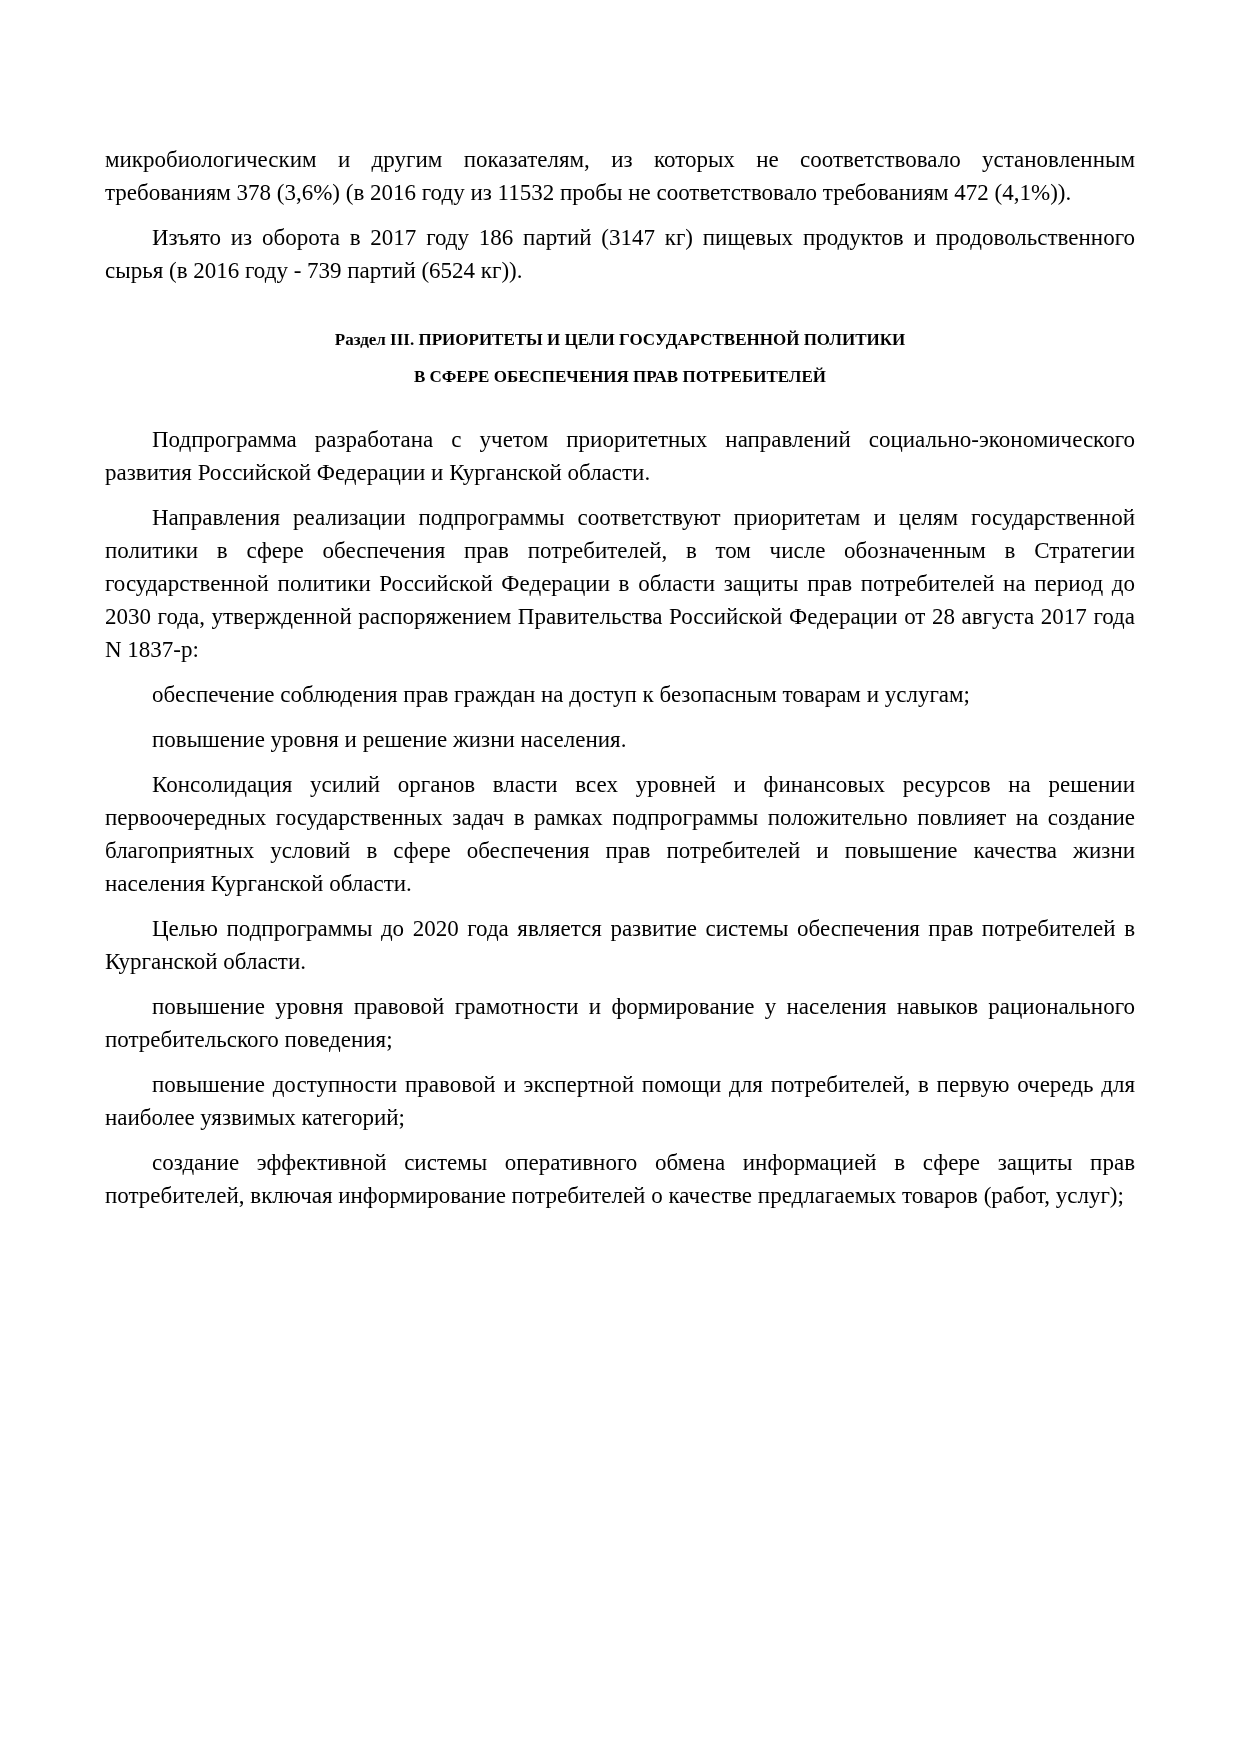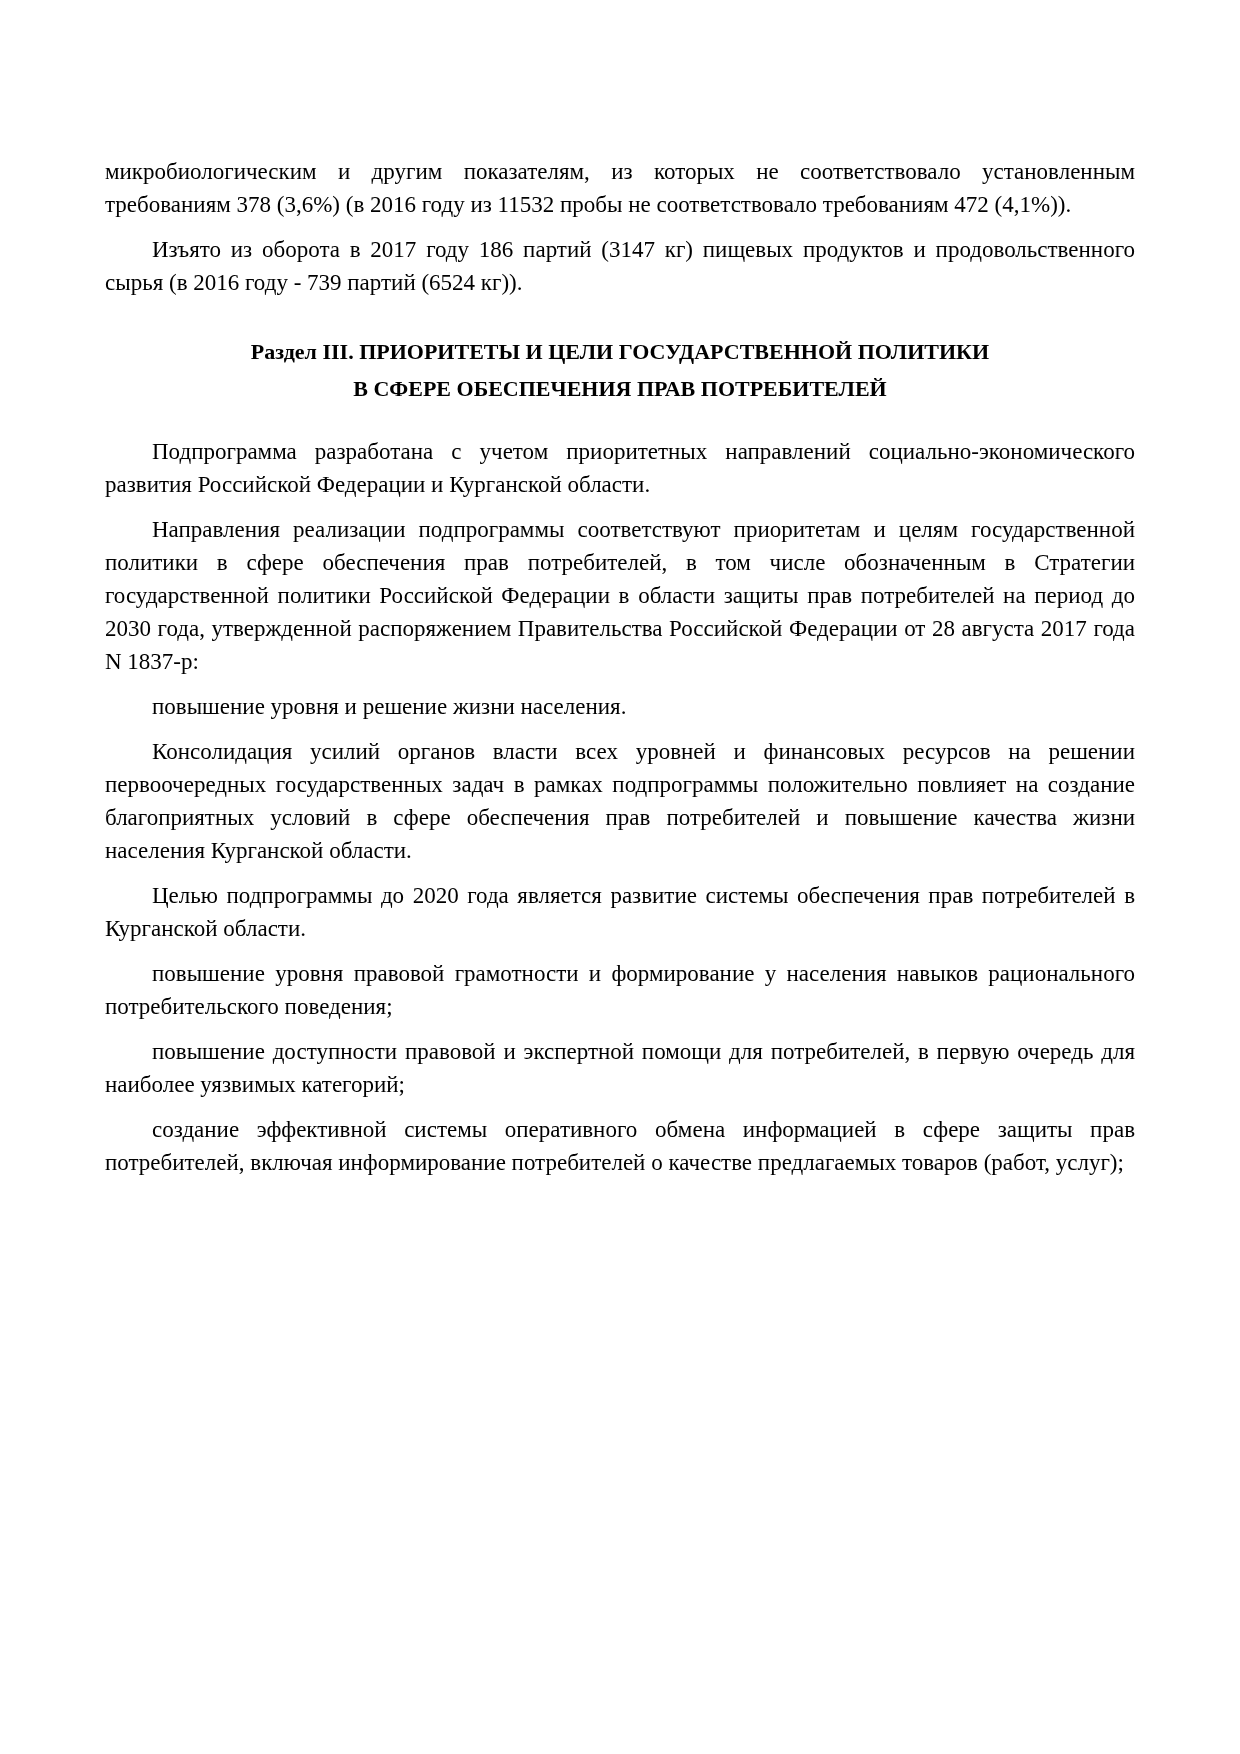--- a/index.html
+++ b/index.html
@@ -24,40 +24,41 @@
   .para {
     font-size: 23px;
     line-height: 33px;
     text-align: justify;
     text-indent: 47px;
     margin: 12px 0 0 0;
     word-spacing: normal;
   }
   .para.no-indent {
     text-indent: 0;
-    margin-top: 12px;
+    margin-top: 0;
   }
   .heading {
-    font-size: 22px;
+    font-size: 17px;
     line-height: 37px;
     font-weight: bold;
     text-align: center;
     white-space: pre-line;
     margin: 34px 0 28px 0;
   }
 </style>
 </head>
 <body>
 
 <div class="page">
   <p class="para no-indent">микробиологическим и другим показателям, из которых не соответствовало установленным требованиям 378 (3,6%) (в 2016 году из 11532 пробы не соответствовало требованиям 472 (4,1%)).</p>
   <p class="para">Изъято из оборота в 2017 году 186 партий (3147 кг) пищевых продуктов и продовольственного сырья (в 2016 году - 739 партий (6524 кг)).</p>
   <h2 class="heading">Раздел III. ПРИОРИТЕТЫ И ЦЕЛИ ГОСУДАРСТВЕННОЙ ПОЛИТИКИ
 В СФЕРЕ ОБЕСПЕЧЕНИЯ ПРАВ ПОТРЕБИТЕЛЕЙ</h2>
   <p class="para">Подпрограмма разработана с учетом приоритетных направлений социально-экономического развития Российской Федерации и Курганской области.</p>
   <p class="para">Направления реализации подпрограммы соответствуют приоритетам и целям государственной политики в сфере обеспечения прав потребителей, в том числе обозначенным в Стратегии государственной политики Российской Федерации в области защиты прав потребителей на период до 2030 года, утвержденной распоряжением Правительства Российской Федерации от 28 августа 2017 года N 1837-р:</p>
+  <p class="para">обеспечение соблюдения прав граждан на доступ к безопасным товарам и услугам;</p>
   <p class="para">повышение уровня и решение жизни населения.</p>
   <p class="para">Консолидация усилий органов власти всех уровней и финансовых ресурсов на решении первоочередных государственных задач в рамках подпрограммы положительно повлияет на создание благоприятных условий в сфере обеспечения прав потребителей и повышение качества жизни населения Курганской области.</p>
   <p class="para">Целью подпрограммы до 2020 года является развитие системы обеспечения прав потребителей в Курганской области.</p>
   <p class="para">повышение уровня правовой грамотности и формирование у населения навыков рационального потребительского поведения;</p>
   <p class="para">повышение доступности правовой и экспертной помощи для потребителей, в первую очередь для наиболее уязвимых категорий;</p>
   <p class="para">создание эффективной системы оперативного обмена информацией в сфере защиты прав потребителей, включая информирование потребителей о качестве предлагаемых товаров (работ, услуг);</p>
 </div>
 
 </body></html>

